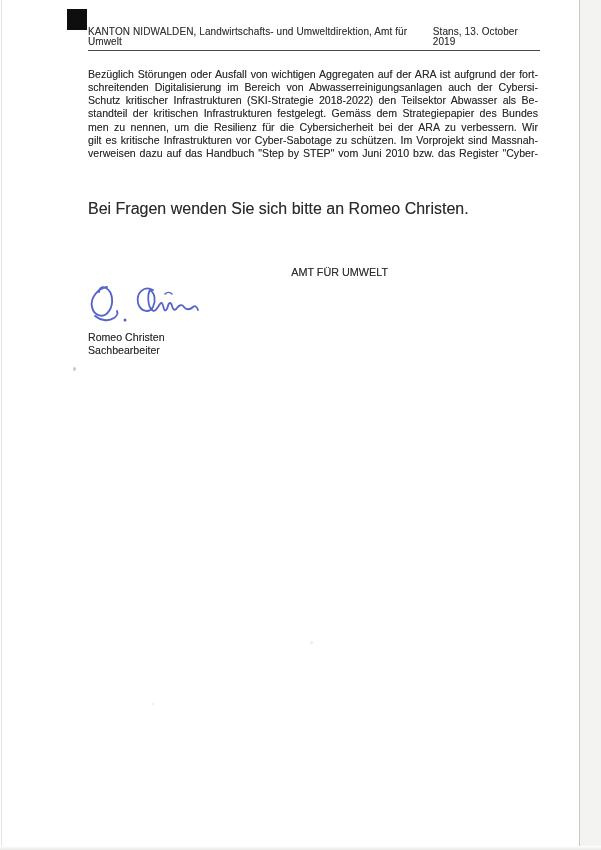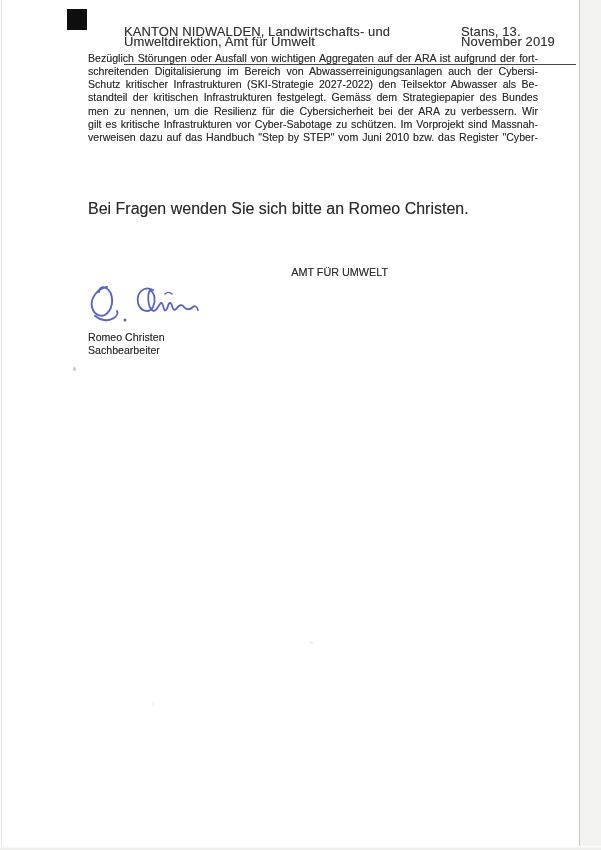--- a/index.html
+++ b/index.html
@@ -20,30 +20,29 @@
   .speck{position:absolute;border-radius:50%;}
   .speck1{left:73px;top:367px;width:3px;height:4px;background:#c7cad2;}
   .speck2{left:310px;top:641px;width:3px;height:3px;background:#ececec;}
   .speck3{left:152px;top:703px;width:2px;height:2px;background:#ededed;}
 
   
   .letterhead{
     position:absolute;left:88px;top:27px;width:452px;
     display:flex;justify-content:space-between;align-items:baseline;
     border-bottom:1px solid #474747;
-    padding-bottom:17px;
-    font-size:13px;line-height:10px;color:#333;
+    padding-bottom:3px;
+    font-size:10px;line-height:10px;color:#333;
     text-shadow:0 0 .5px rgba(0,0,0,.35);
     letter-spacing:.1px;
-    margin-left:36px;
   }
 
   
   .body-paragraph{
-    position:absolute;left:88px;top:52px;width:450px;
+    position:absolute;left:88px;top:68px;width:450px;
     font-size:10.6px;line-height:13.15px;color:#2b2b2b;
     text-shadow:0 0 .6px rgba(0,0,0,.4);
   }
   .bline{text-align:justify;text-align-last:justify;}
   .bline.last{text-align-last:left;}
 
   .contact-note{
     position:absolute;left:88px;top:202px;width:450px;
     font-size:16px;line-height:13.15px;color:#2b2b2b;
     text-shadow:0 0 .6px rgba(0,0,0,.4);
@@ -76,27 +75,27 @@
   <div class="scan-edge-right"></div>
   <div class="scan-edge-left"></div>
   <div class="scan-edge-bottom"></div>
   <div class="redaction-mark"></div>
   <div class="speck speck1"></div>
   <div class="speck speck2"></div>
   <div class="speck speck3"></div>
 
   <div class="letterhead">
     <span>KANTON NIDWALDEN, Landwirtschafts- und Umweltdirektion, Amt für Umwelt</span>
-    <span>Stans, 13. November 2019</span>
+    <span>Stans, 13. October 2019</span>
   </div>
 
   <div class="body-paragraph">
     <div class="bline">Bezüglich Störungen oder Ausfall von wichtigen Aggregaten auf der ARA ist aufgrund der fort-</div>
     <div class="bline">schreitenden Digitalisierung im Bereich von Abwasserreinigungsanlagen auch der Cybersi-</div>
-    <div class="bline">Schutz kritischer Infrastrukturen (SKI-Strategie 2027-2022) den Teilsektor Abwasser als Be-</div>
+    <div class="bline">Schutz kritischer Infrastrukturen (SKI-Strategie 2018-2022) den Teilsektor Abwasser als Be-</div>
     <div class="bline">standteil der kritischen Infrastrukturen festgelegt. Gemäss dem Strategiepapier des Bundes</div>
     <div class="bline">men zu nennen, um die Resilienz für die Cybersicherheit bei der ARA zu verbessern. Wir</div>
     <div class="bline">gilt es kritische Infrastrukturen vor Cyber-Sabotage zu schützen. Im Vorprojekt sind Massnah-</div>
     <div class="bline">verweisen dazu auf das Handbuch "Step by STEP" vom Juni 2010 bzw. das Register "Cyber-</div>
   </div>
 
   <div class="contact-note">Bei Fragen wenden Sie sich bitte an Romeo Christen.</div>
 
   <div class="office-name">AMT FÜR UMWELT</div>
 

